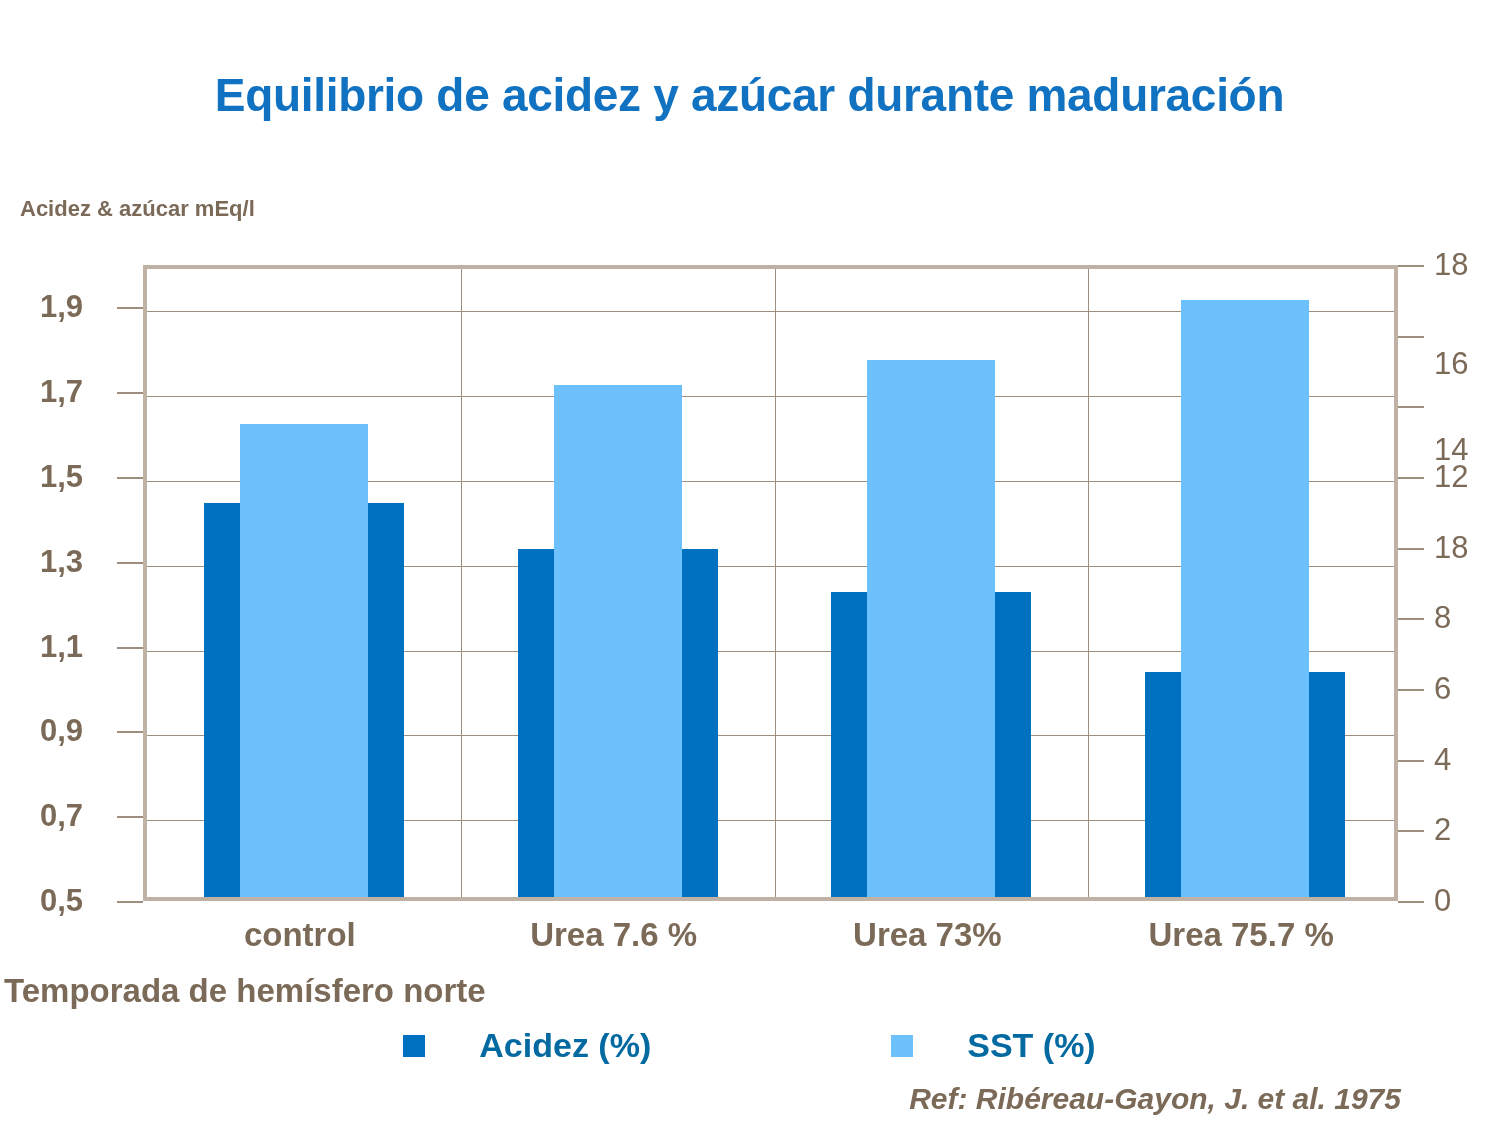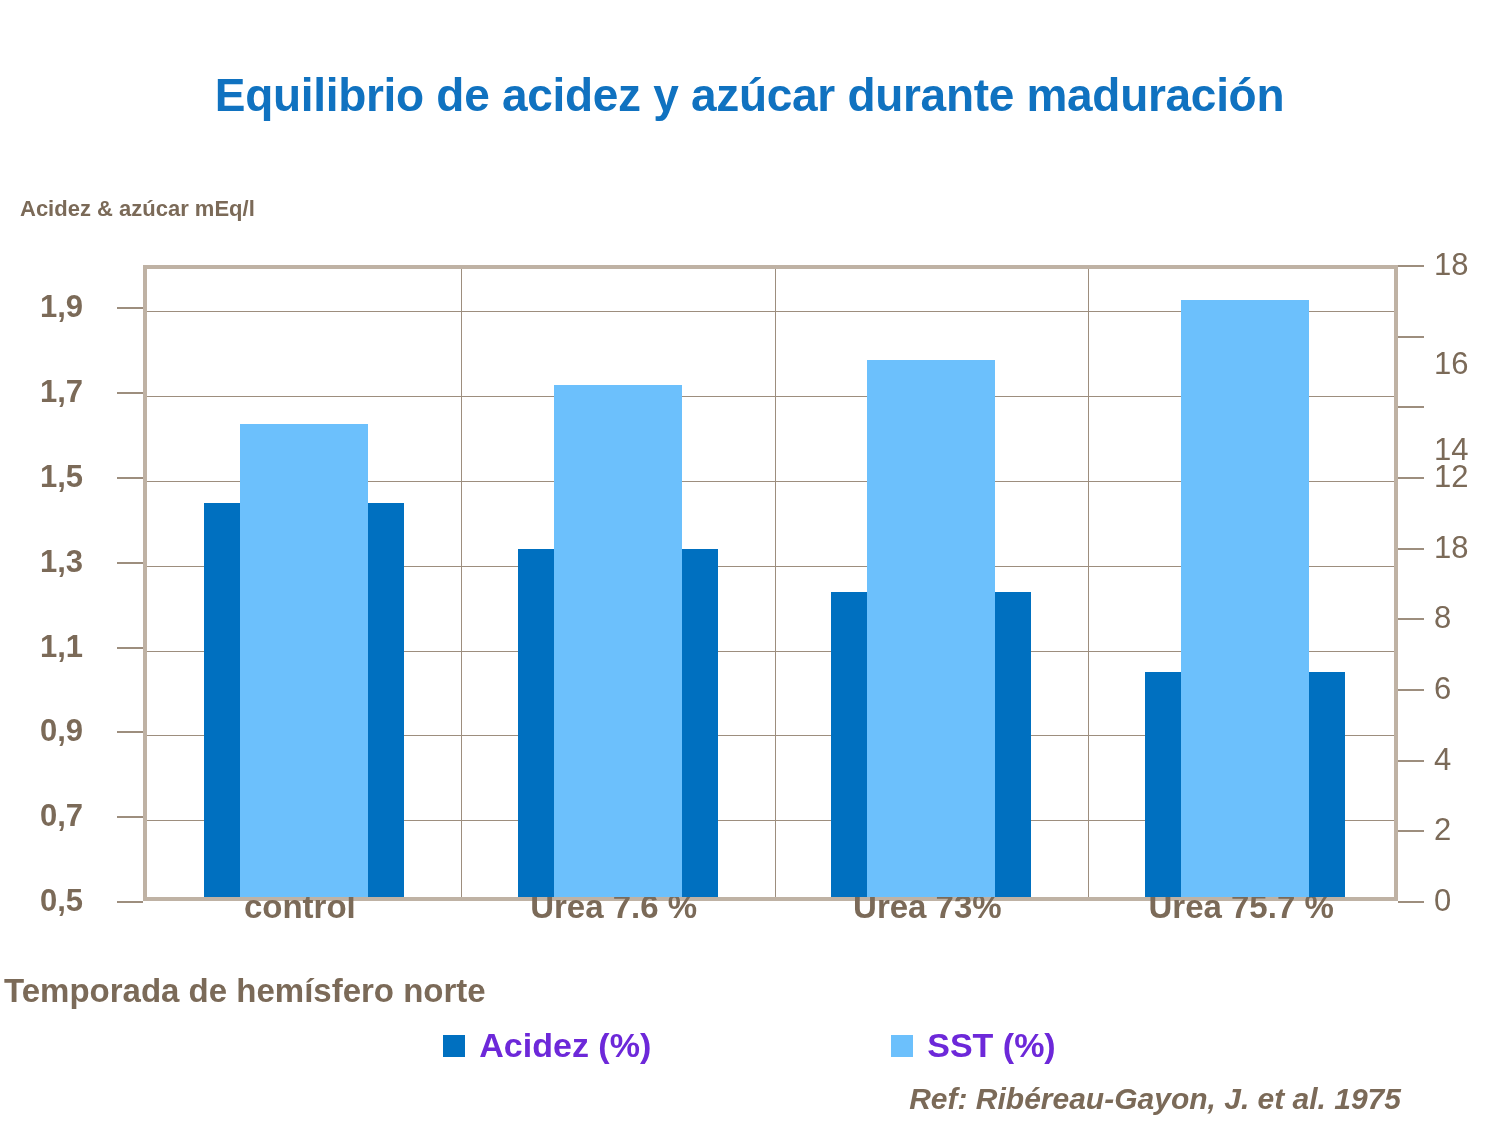--- a/index.html
+++ b/index.html
@@ -33,34 +33,34 @@
     color:#7B6A58;font-size:31px;font-weight:normal;transform:translateY(-50%);
   }
   .tickmark-l{position:absolute;width:26px;height:2px;background:#9D8E7E;left:117px;}
   .tickmark-r{position:absolute;width:26px;height:2px;background:#9D8E7E;left:1398px;}
   
   .bar{position:absolute;bottom:0;}
   .bar.acidez{background:#0070C0;z-index:1;}
   .bar.sst{background:#6CC0FC;z-index:2;}
   
   .xtick{
-    position:absolute;top:888px;text-align:center;
+    position:absolute;top:916px;text-align:center;
     color:#7B6A58;font-size:33px;font-weight:bold;
   }
   .x-axis-title{
     position:absolute;top:972px;left:4px;width:1499px;text-align:left;
     color:#7B6A58;font-size:33px;font-weight:bold;
   }
   .legend{
     position:absolute;top:1026px;left:0;width:1499px;
     display:flex;justify-content:center;gap:240px;align-items:center;
   }
   .legend-item{display:flex;align-items:center;gap:14px;}
   .legend-swatch{width:22px;height:22px;display:inline-block;}
-  .legend-label{color:#6d28d9;font-size:34px;font-weight:bold;}
+  .legend-label{color:#0369a1;font-size:34px;font-weight:bold;margin-left:40px;}
   .ref-note{
     position:absolute;top:1082px;right:98px;
     color:#7B6A58;font-size:30px;font-weight:bold;font-style:italic;
   }
 </style>
 </head>
 <body>
 
 <div class="chart-title">Equilibrio de acidez y azúcar durante maduración</div>
 

